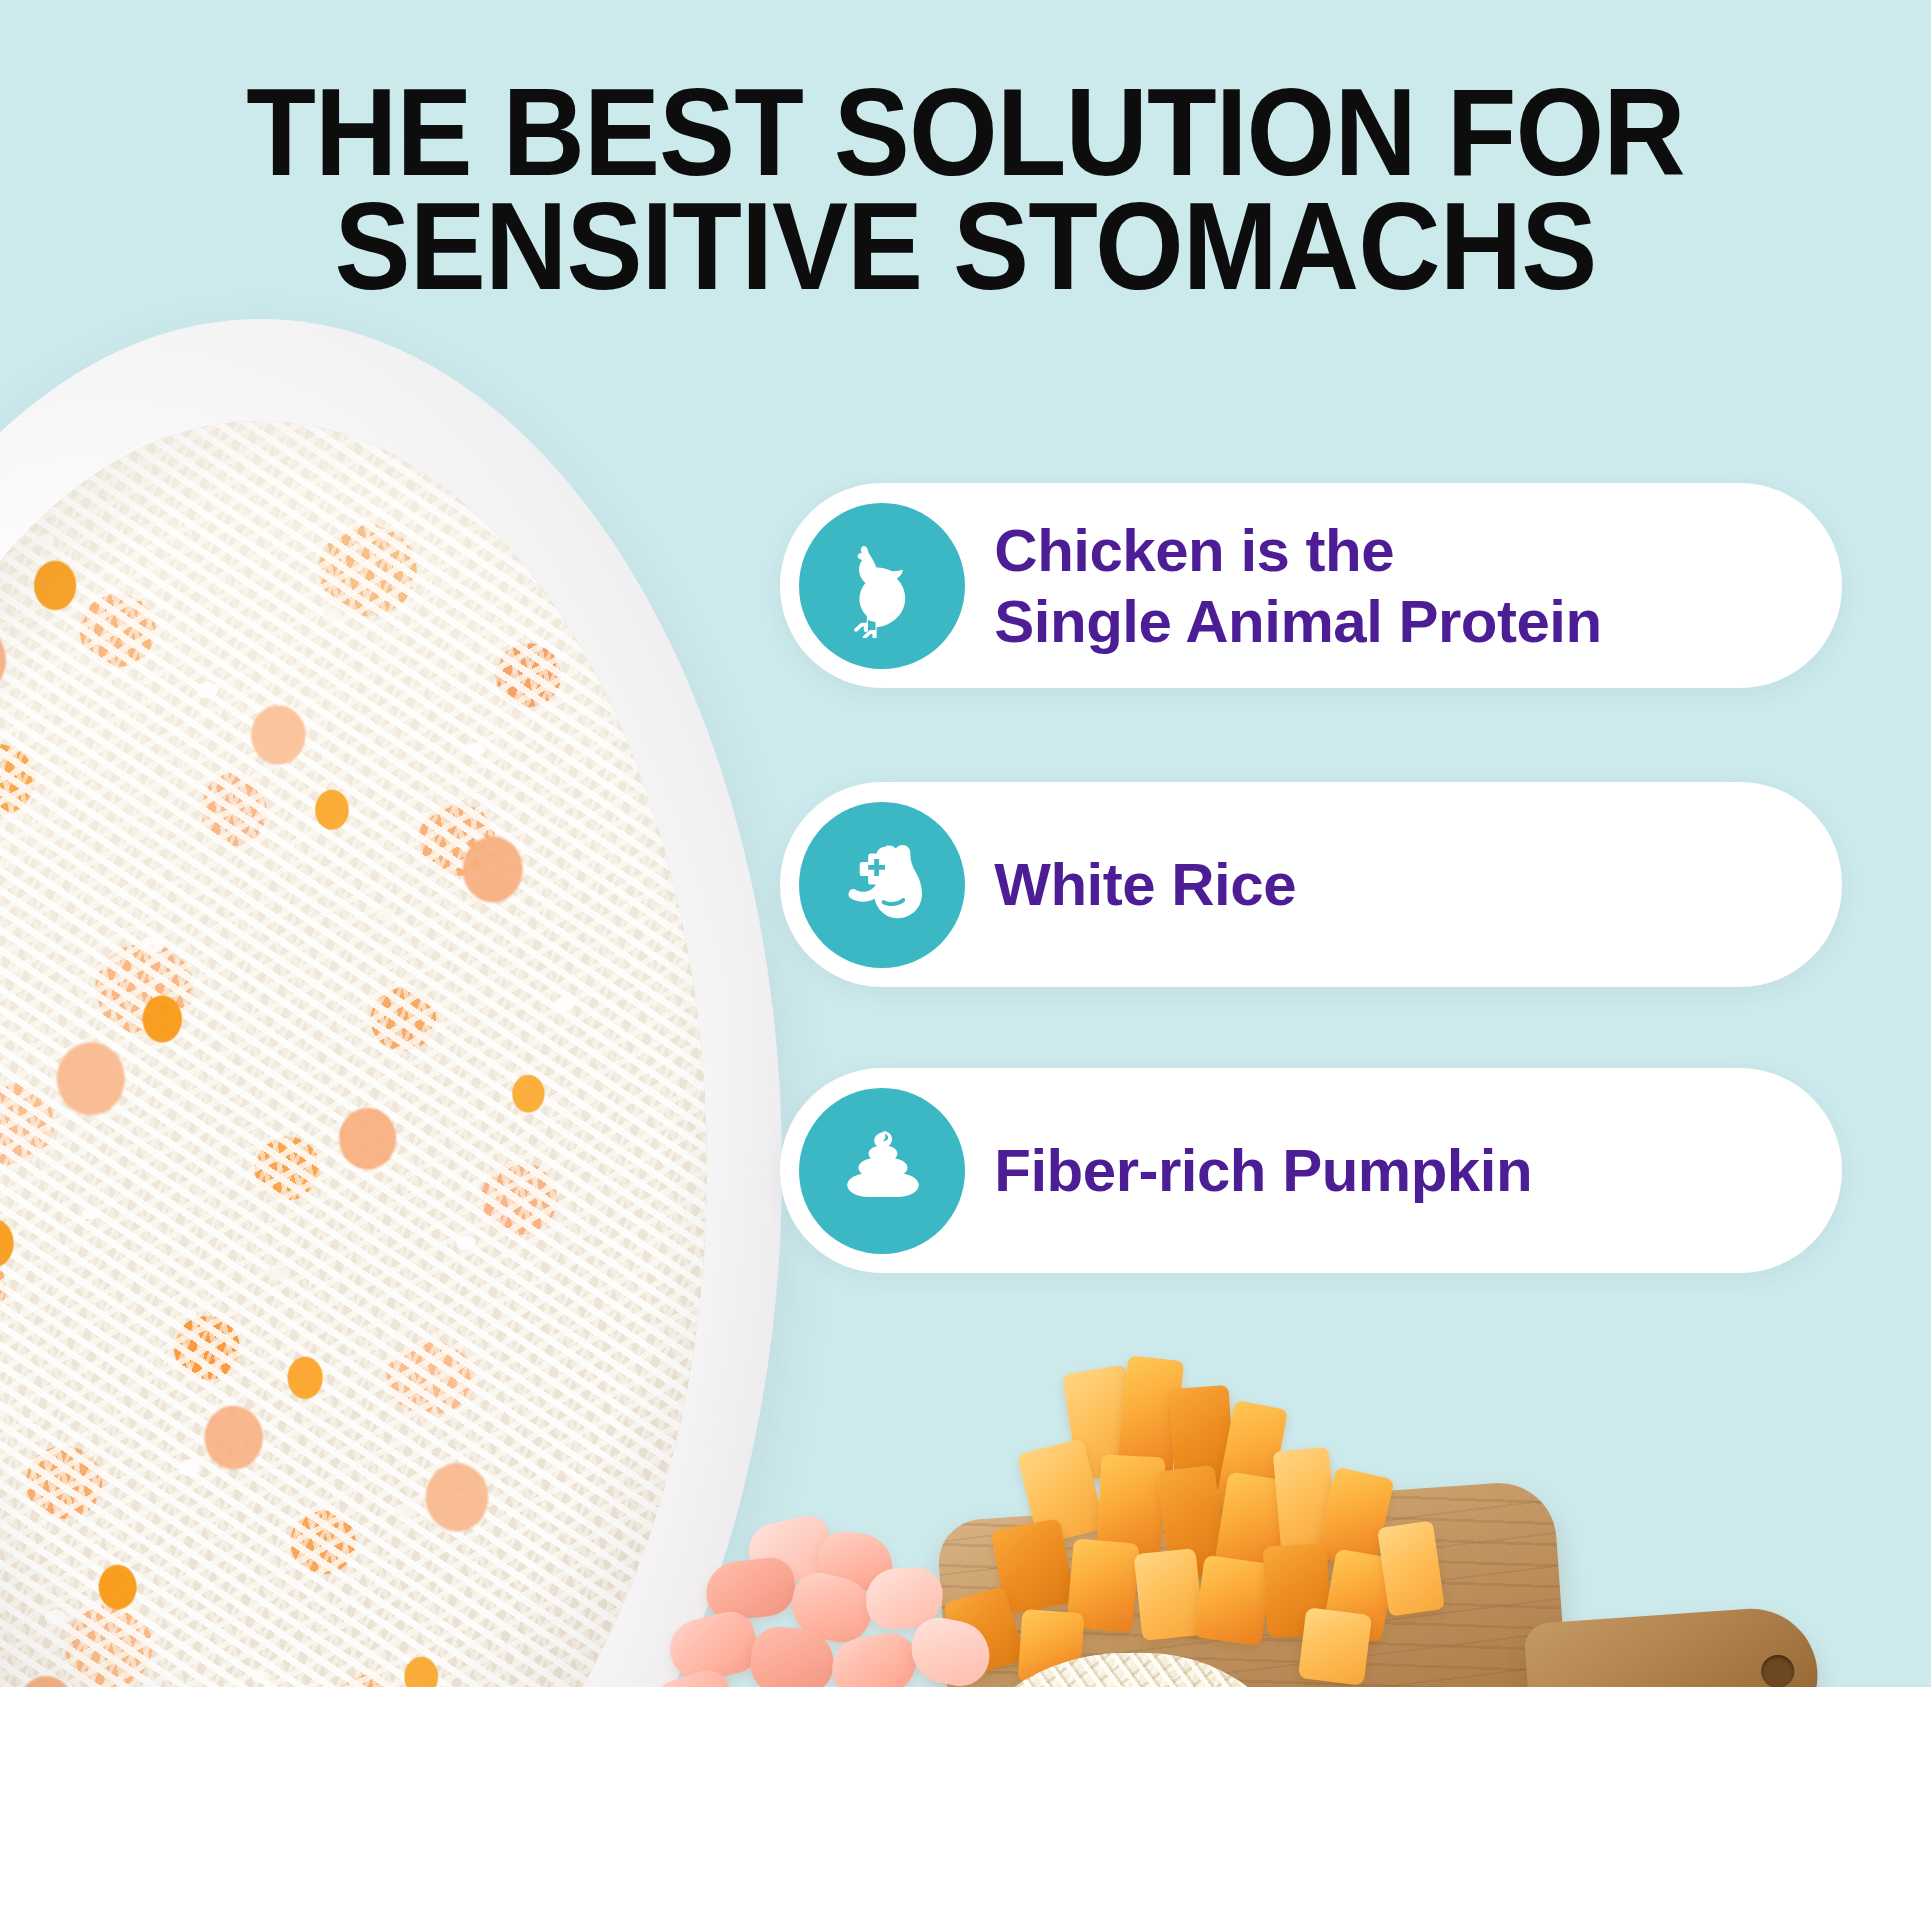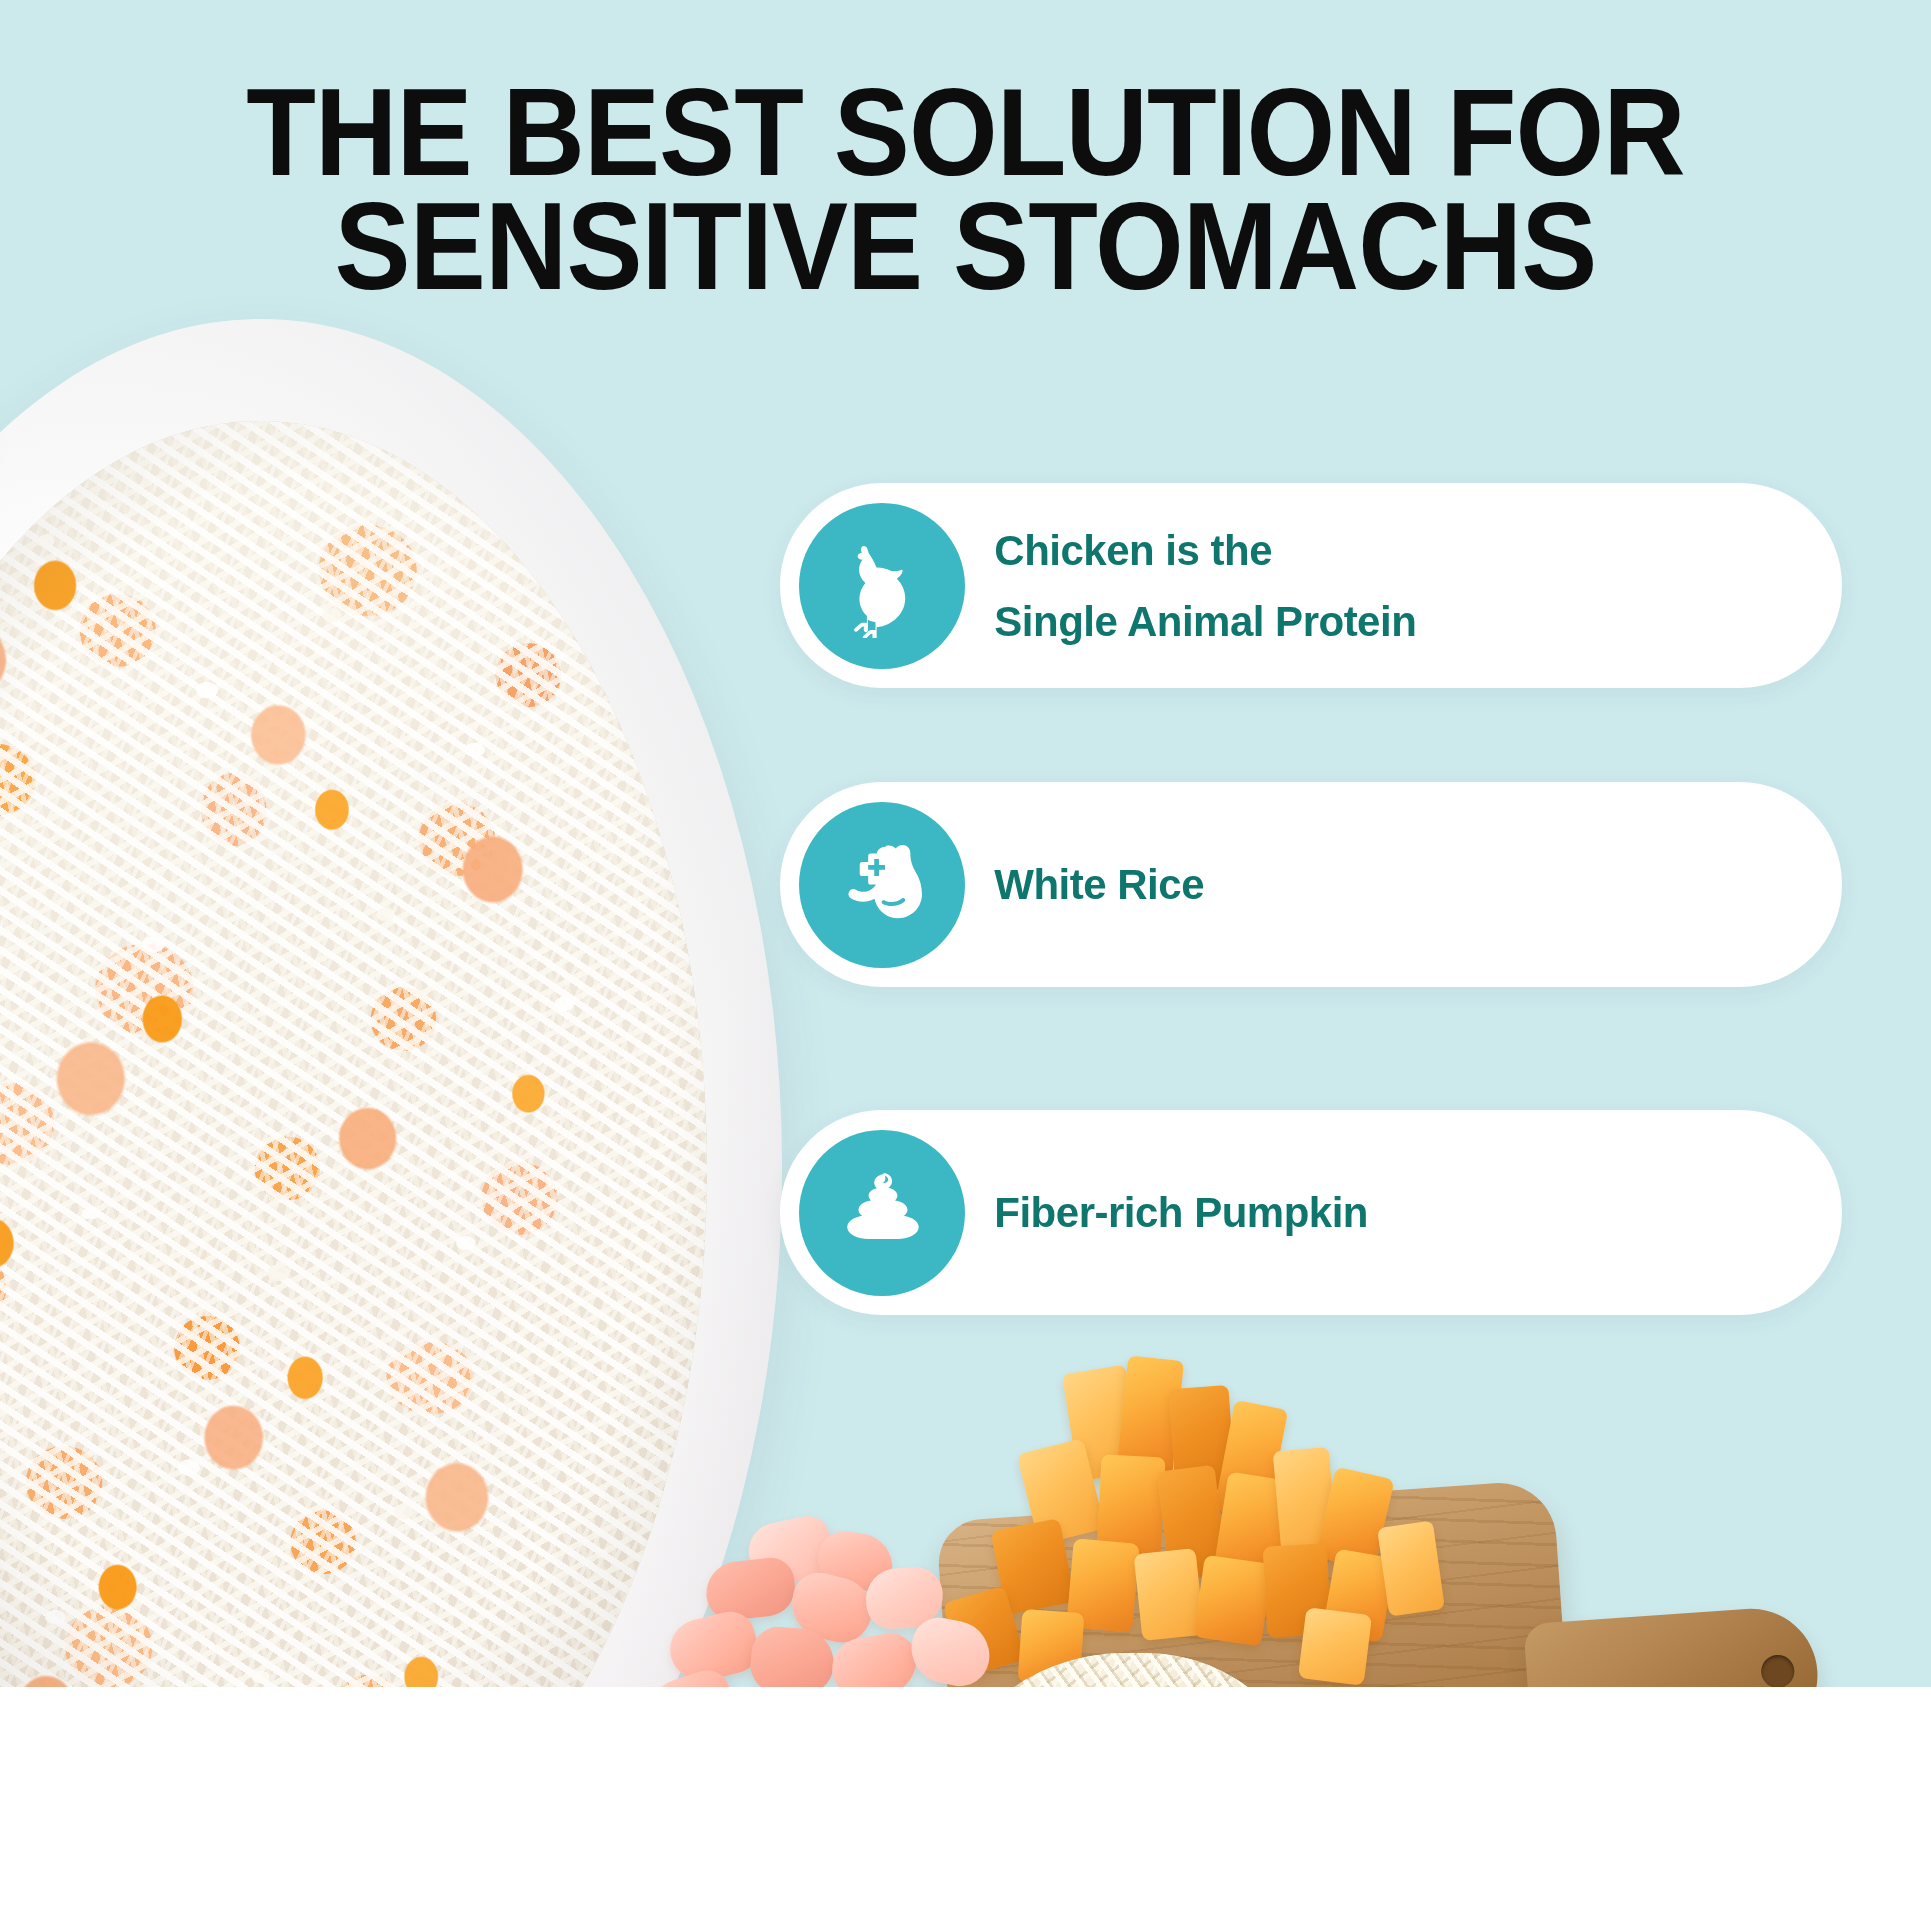--- a/index.html
+++ b/index.html
@@ -184,41 +184,41 @@
     height: 205px;
     background: #ffffff;
     border-radius: 102px;
     display: flex;
     align-items: center;
     z-index: 45;
     box-shadow: 0 5.8px 21px rgba(60,110,120,0.07);
   }
   #pill-1 { top: 483px; }
   #pill-2 { top: 782px; }
-  #pill-3 { top: 1110px; align-items: center; }
+  #pill-3 { top: 1068px; align-items: center; }
 
   .pill-icon {
     flex: 0 0 auto;
     width: 166px;
     height: 166px;
     margin-left: 19.3px;
     border-radius: 50%;
     background: #3bb8c3;
     display: flex;
     align-items: center;
     justify-content: center;
   }
   .pill-icon svg { display: block; }
 
   .pill-text {
     margin-left: 29px;
-    color: #0f766e;
+    color: #4c1d95;
     font-family: "Liberation Sans", sans-serif;
     font-weight: 700;
-    font-size: 42px;
+    font-size: 60px;
     line-height: 71px;
     letter-spacing: -0.5px;
     white-space: nowrap;
   }
   .pill-text .tl { display: block; }
 
   
   #ingredients {
     position: absolute;
     left: 666px;

